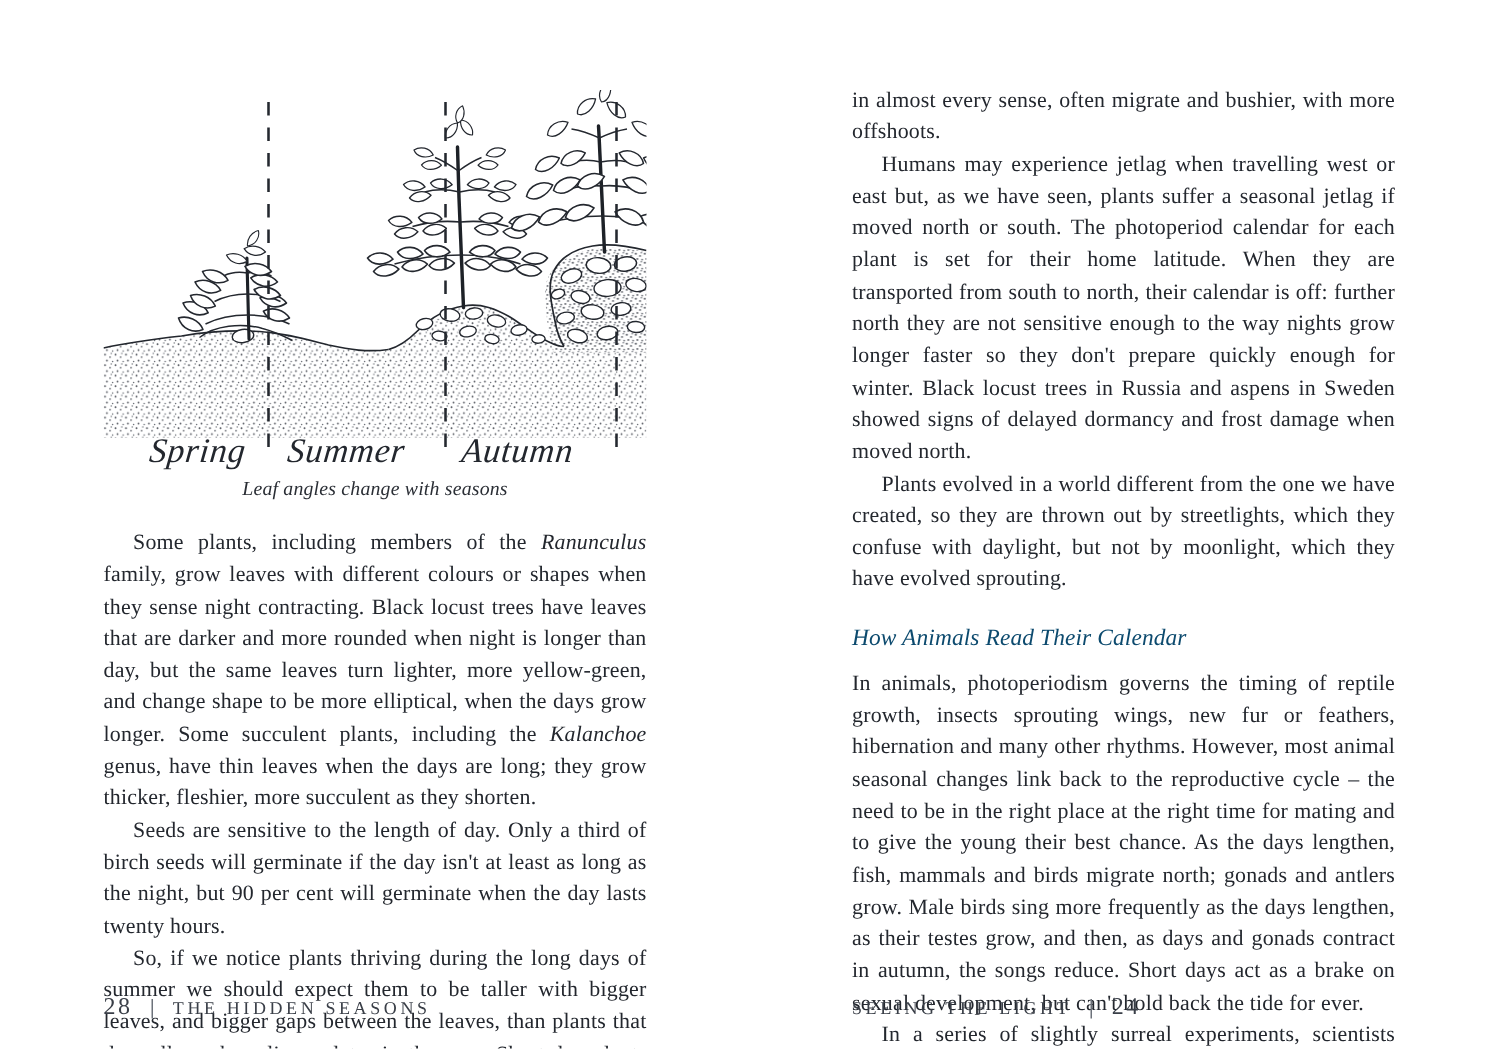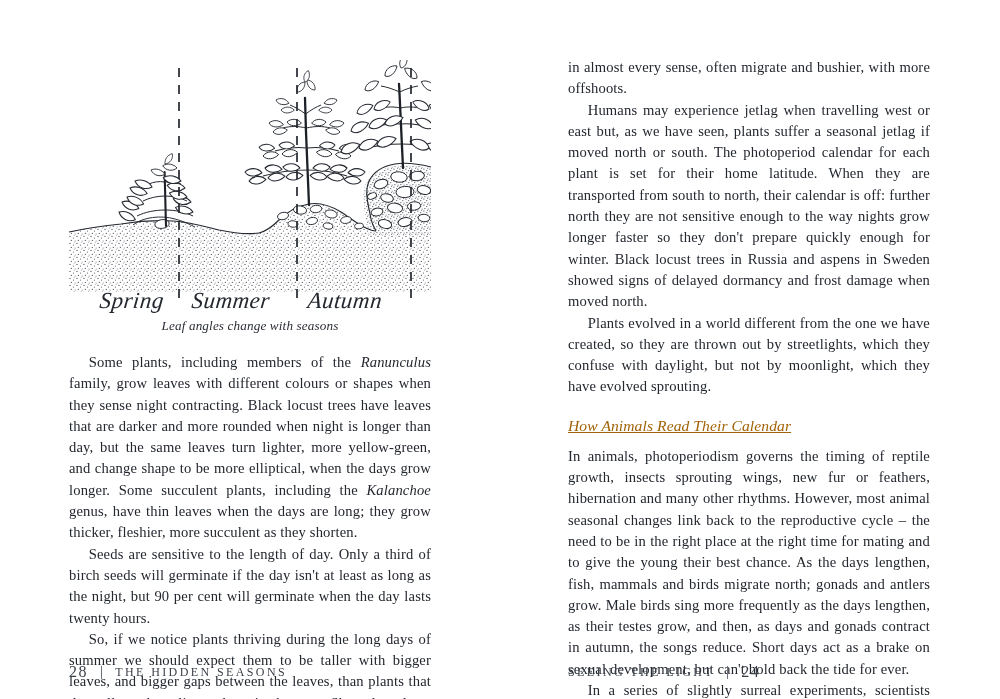--- a/index.html
+++ b/index.html
@@ -38,23 +38,22 @@
   p.body em { font-style: italic; }
 
   
   h2.section-heading {
     margin: 0;
     padding: 18px 0 10px 0;
     font-size: 15.6px;
     font-style: italic;
     font-weight: normal;
     line-height: 20px;
-    color: #a16207;
+    color: #0c4a6e;
     letter-spacing: 0.005em;
-    text-decoration: underline;
   }
 
   
   .figure {
     position: absolute;
     left: 69px;
     top: 60px;
     width: 362px;
     height: 280px;
   }

